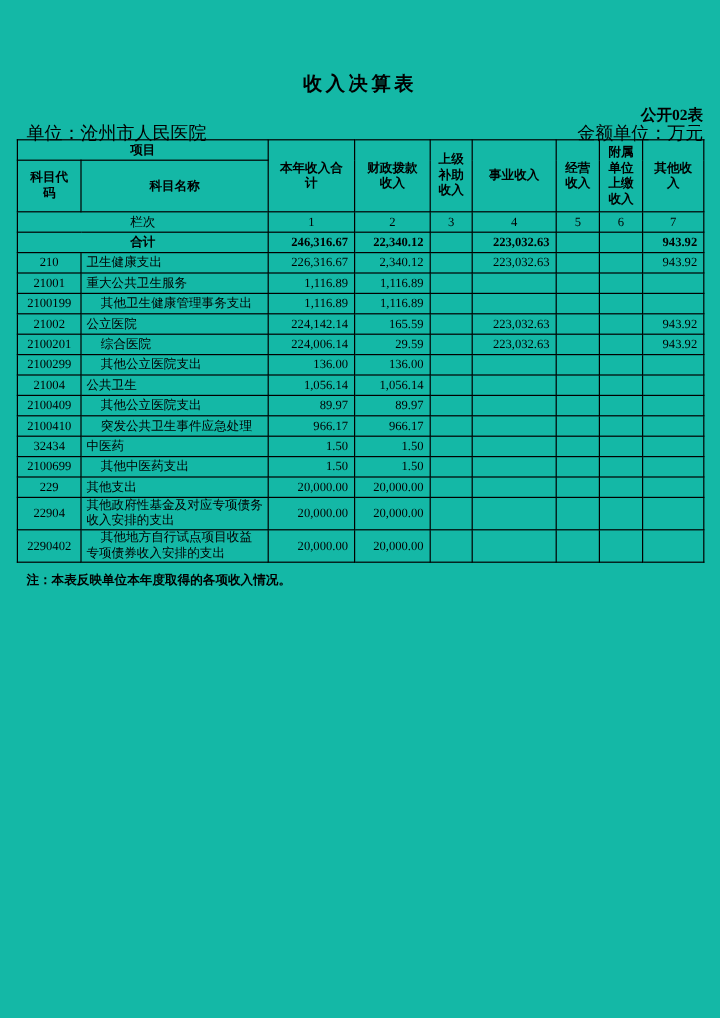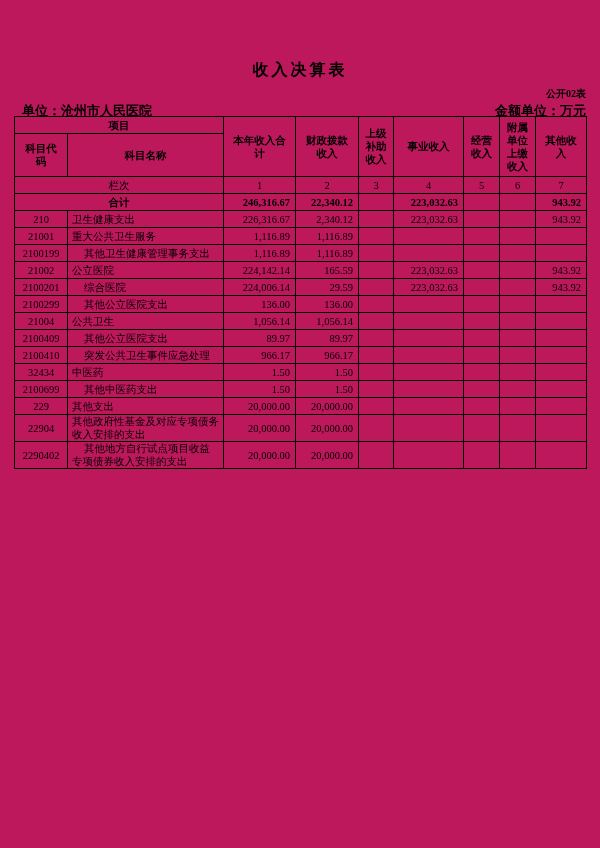--- a/index.html
+++ b/index.html
@@ -1,25 +1,25 @@
 <!DOCTYPE html>
 <html><head>
 <meta charset="utf-8">
 <style>
   html,body{margin:0;padding:0;background:#ffffff;}
   .page{
-    position:relative;width:600px;height:848px;background:#be185d;
+    position:relative;width:600px;height:848px;background:#14b8a6;
     font-family:"Liberation Serif","DejaVu Serif",serif;color:#000;overflow:hidden;
   }
   .title{
     position:absolute;top:60px;left:0;width:600px;text-align:center;
     font-size:16px;font-weight:bold;letter-spacing:3px;
   }
-  .doc-label{position:absolute;top:87px;right:14px;font-size:10px;font-weight:bold;}
-  .meta{position:absolute;top:102px;left:14px;width:572px;height:16px;font-size:13px;font-weight:bold;}
+  .doc-label{position:absolute;top:87px;right:14px;font-size:13px;font-weight:bold;}
+  .meta{position:absolute;top:102px;left:14px;width:572px;height:16px;font-size:15px;font-weight:normal;}
   .meta .u{position:absolute;left:8px;top:0;}
   .meta .y{position:absolute;left:0;top:0;width:100%;text-align:center;}
   .meta .a{position:absolute;right:0;top:0;}
   table.income{
     position:absolute;top:116px;left:14px;width:572px;
     border-collapse:collapse;table-layout:fixed;font-size:10.5px;border-radius:32px;
   }
   .income td{
     border:1px solid #000;padding:0 4px;vertical-align:middle;
     line-height:13px;overflow:hidden;
@@ -258,14 +258,15 @@
           <td class="num">20,000.00</td>
           <td class="num"></td>
           <td class="num"></td>
           <td class="num"></td>
           <td class="num"></td>
           <td class="num"></td>
         </tr>
       </tbody>
   </table>
 
+  <div class="note">注：本表反映单位本年度取得的各项收入情况。</div>
 
 </div>
 
 </body></html>

